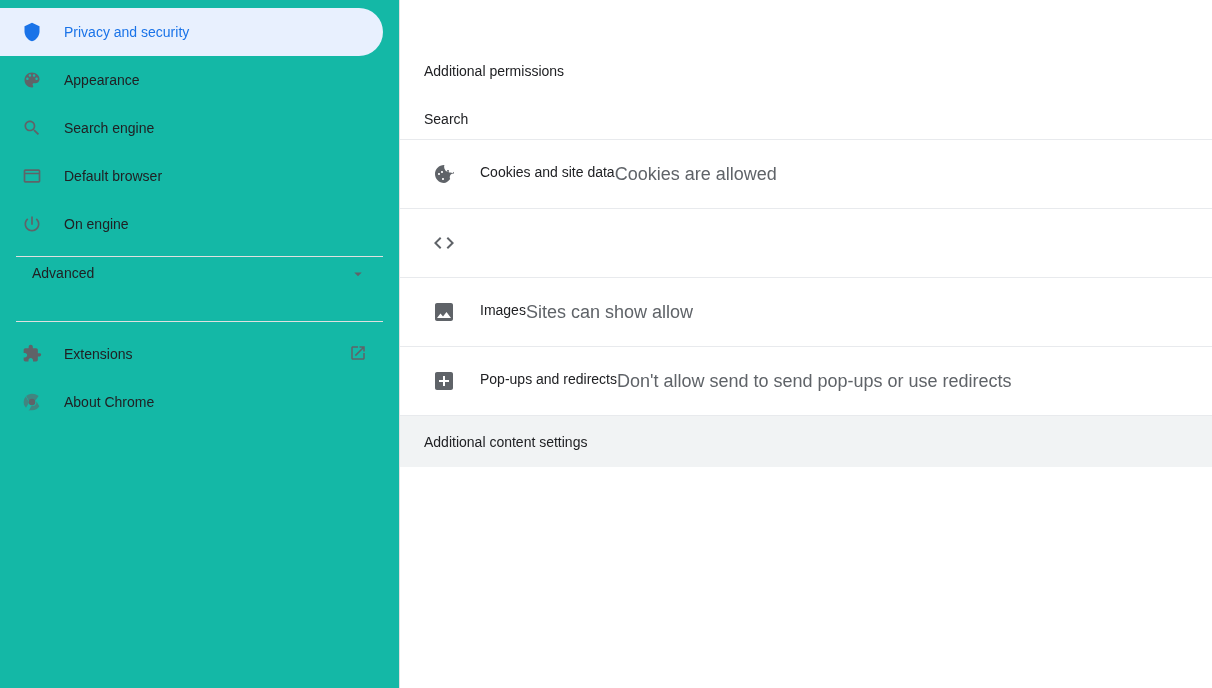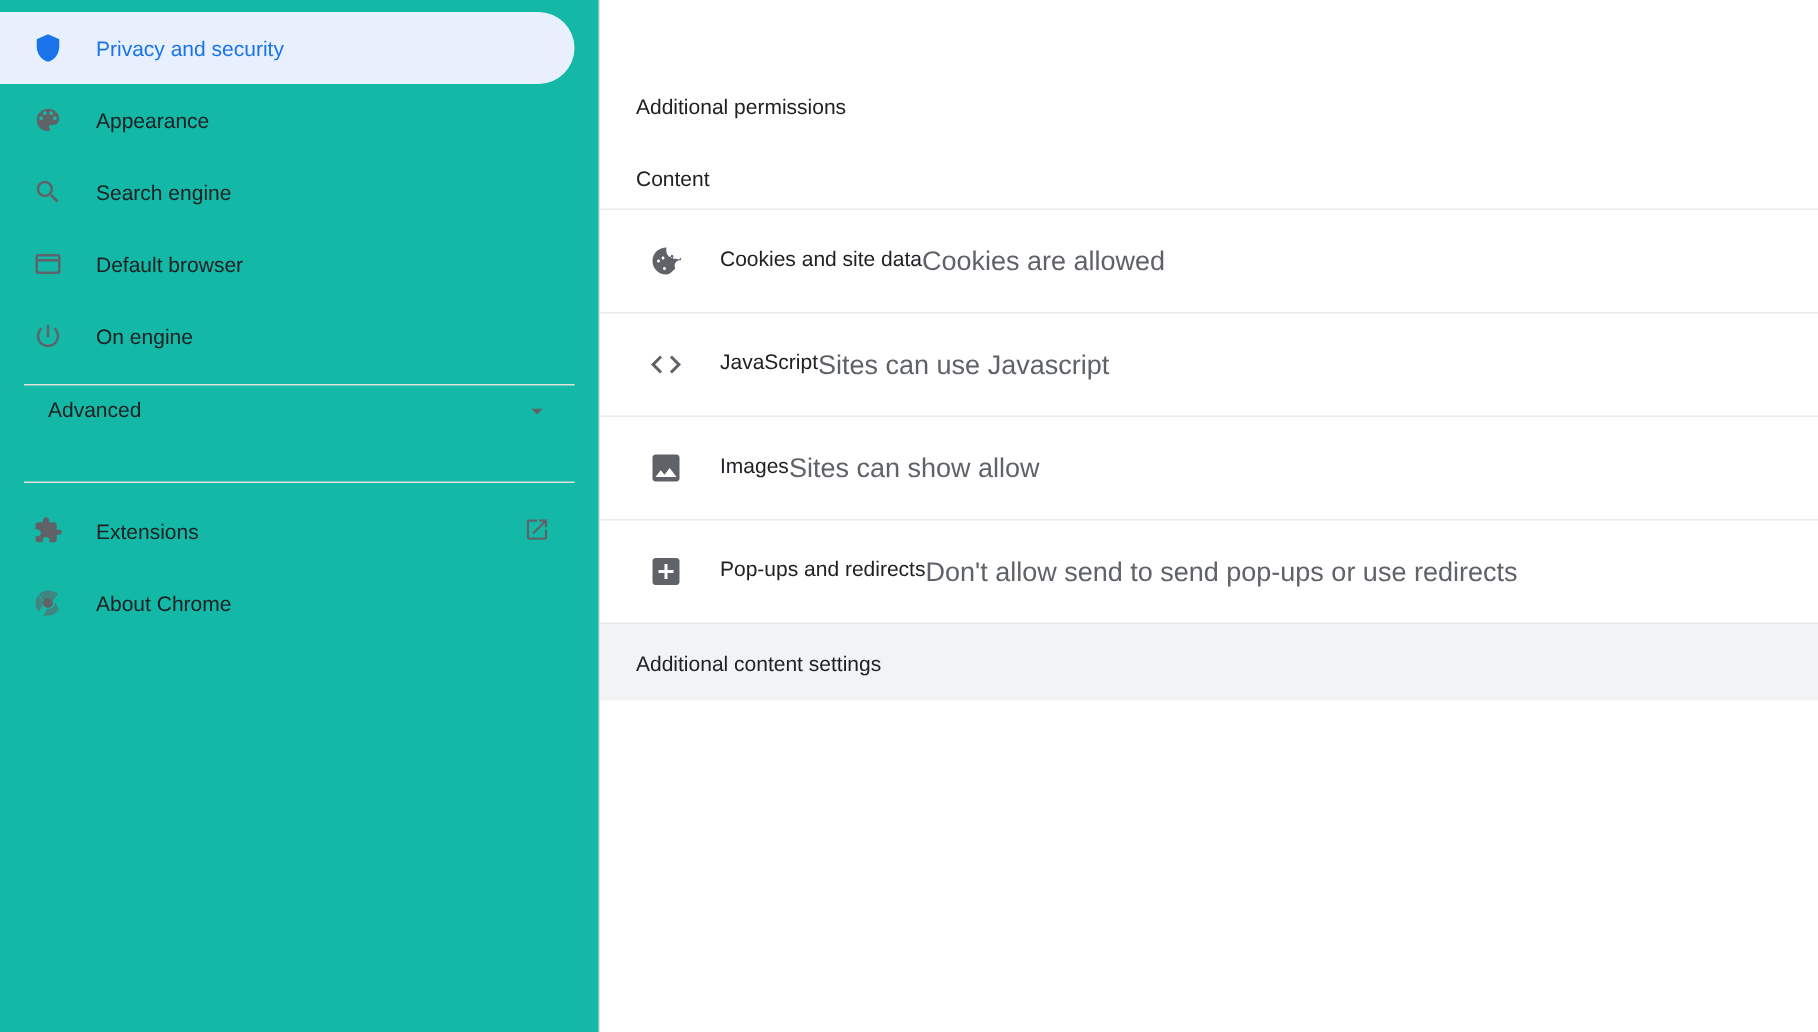--- a/index.html
+++ b/index.html
@@ -259,44 +259,40 @@
     </div>
     <span class="sidebar-item-label">About Chrome</span>
   </div>
 
 </div>
 
 <div class="main-content">
 
   <div class="section-title">Additional permissions</div>
 
-  <div class="content-section-title">Content</div>
+  <div class="content-section-title">Search</div>
 
   <div class="content-item">
     <div class="content-item-icon">
       <svg viewBox="0 0 24 24" xmlns="http://www.w3.org/2000/svg" style="width:24px;height:24px;">
         <path d="M21.95 11.63c-.2-.03-.4-.05-.6-.05-1.99 0-3.6 1.61-3.6 3.6 0 .63.17 1.22.45 1.74C15.84 19.41 14.03 21 12 21c-4.97 0-9-4.03-9-9s4.03-9 9-9c.16 0 .32.01.48.02-.24.55-.38 1.15-.38 1.78C12.1 7.13 14 9.17 14 9.17s2.06-.06 3.14 1.37c.34-.05.68-.08 1.03-.08.89 0 1.73.2 2.49.55l1.29-1.38zM7 11c-.55 0-1 .45-1 1s.45 1 1 1 1-.45 1-1-.45-1-1-1zm4 5c-.55 0-1 .45-1 1s.45 1 1 1 1-.45 1-1-.45-1-1-1zm-1-5c.55 0 1-.45 1-1s-.45-1-1-1-1 .45-1 1 .45 1 1 1zm6-1c.55 0 1-.45 1-1s-.45-1-1-1-1 .45-1 1 .45 1 1 1z" fill="#5f6368"></path>
       </svg>
     </div>
     <div class="content-item-text">
       <span class="content-item-title">Cookies and site data</span>
       <span class="content-item-subtitle">Cookies are allowed</span>
     </div>
   </div>
 
   <div class="content-item">
     <div class="content-item-icon">
       <svg viewBox="0 0 24 24" xmlns="http://www.w3.org/2000/svg" style="width:24px;height:24px;">
         <path d="M9.4 16.6L4.8 12l4.6-4.6L8 6l-6 6 6 6 1.4-1.4zm5.2 0l4.6-4.6-4.6-4.6L16 6l6 6-6 6-1.4-1.4z" fill="#5f6368"></path>
       </svg>
     </div>
-    <div class="content-item-text">
-      <span class="content-item-title">JavaScript</span>
-      <span class="content-item-subtitle">Sites can use Javascript</span>
-    </div>
   </div>
 
   <div class="content-item">
     <div class="content-item-icon">
       <svg viewBox="0 0 24 24" xmlns="http://www.w3.org/2000/svg" style="width:24px;height:24px;">
         <path d="M21 19V5c0-1.1-.9-2-2-2H5c-1.1 0-2 .9-2 2v14c0 1.1.9 2 2 2h14c1.1 0 2-.9 2-2zM8.5 13.5l2.5 3.01L14.5 12l4.5 6H5l3.5-4.5z" fill="#5f6368"></path>
       </svg>
     </div>
     <div class="content-item-text">
       <span class="content-item-title">Images</span>

